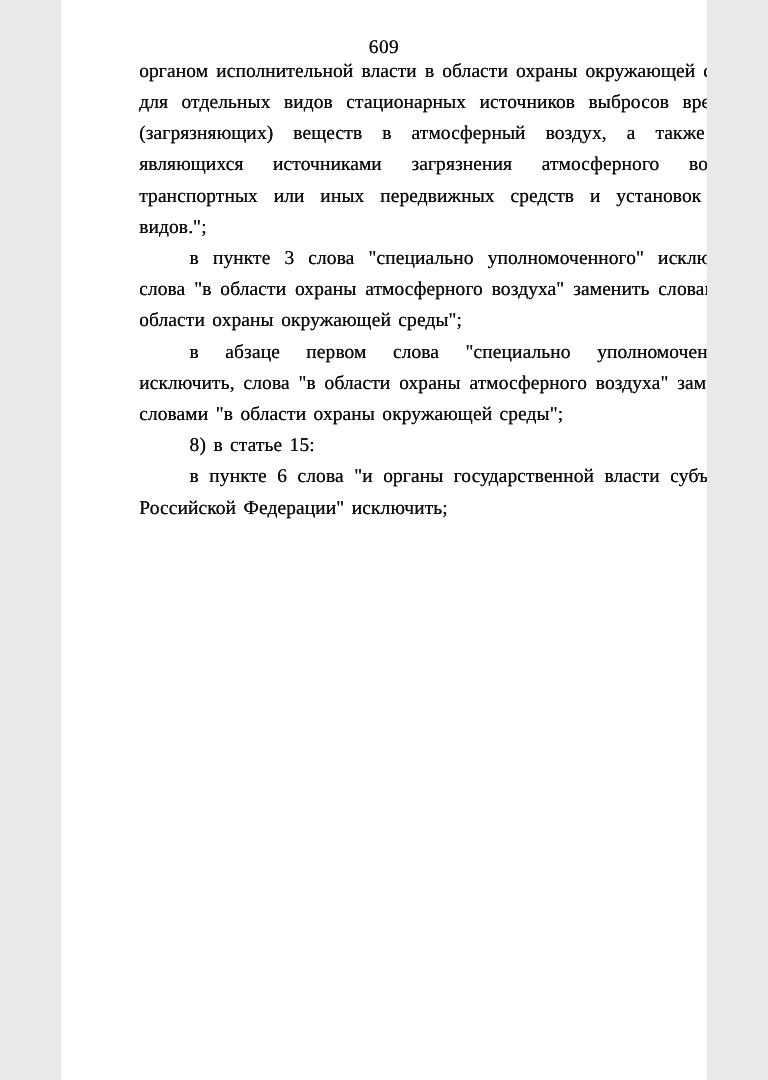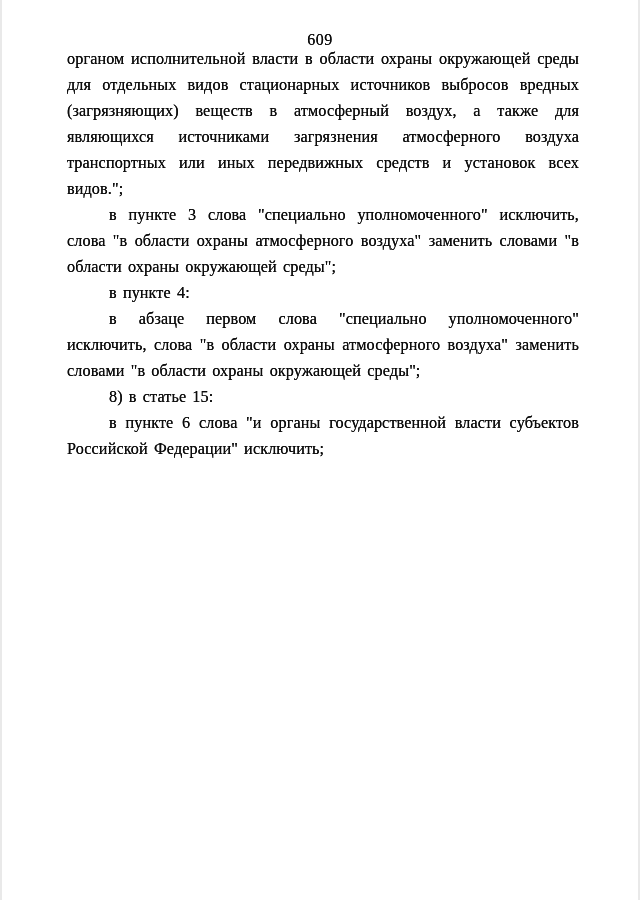--- a/index.html
+++ b/index.html
@@ -2,21 +2,21 @@
 <html><head>
 <meta charset="utf-8">
 <style>
   html, body {
     margin: 0;
     padding: 0;
     background: #e9e9e9;
   }
   .page {
     position: relative;
-    width: 636px;
+    width: 538px;
     height: 900px;
     margin: 0 auto;
     background: #ffffff;
     overflow: hidden;
     font-family: "Liberation Serif", "DejaVu Serif", serif;
     color: #0d0d0d;
   }
   .page-number {
     position: absolute;
     top: 31px;
@@ -49,18 +49,17 @@
 </style>
 </head>
 <body>
 
 <div class="page">
   <div class="page-number">609</div>
 
   <div class="content">
     <p class="para no-indent">органом исполнительной власти в области охраны окружающей среды для отдельных видов стационарных источников выбросов вредных (загрязняющих) веществ в атмосферный воздух, а также для являющихся источниками загрязнения атмосферного воздуха транспортных или иных передвижных средств и установок всех видов.";</p>
     <p class="para">в пункте 3 слова "специально уполномоченного" исключить, слова "в области охраны атмосферного воздуха" заменить словами "в области охраны окружающей среды";</p>
-    <p class="para">в пункте 4:</p>
     <p class="para">в абзаце первом слова "специально уполномоченного" исключить, слова "в области охраны атмосферного воздуха" заменить словами "в области охраны окружающей среды";</p>
     <p class="para">8) в статье 15:</p>
     <p class="para">в пункте 6 слова "и органы государственной власти субъектов Российской Федерации" исключить;</p>
   </div>
 </div>
 
 </body></html>

